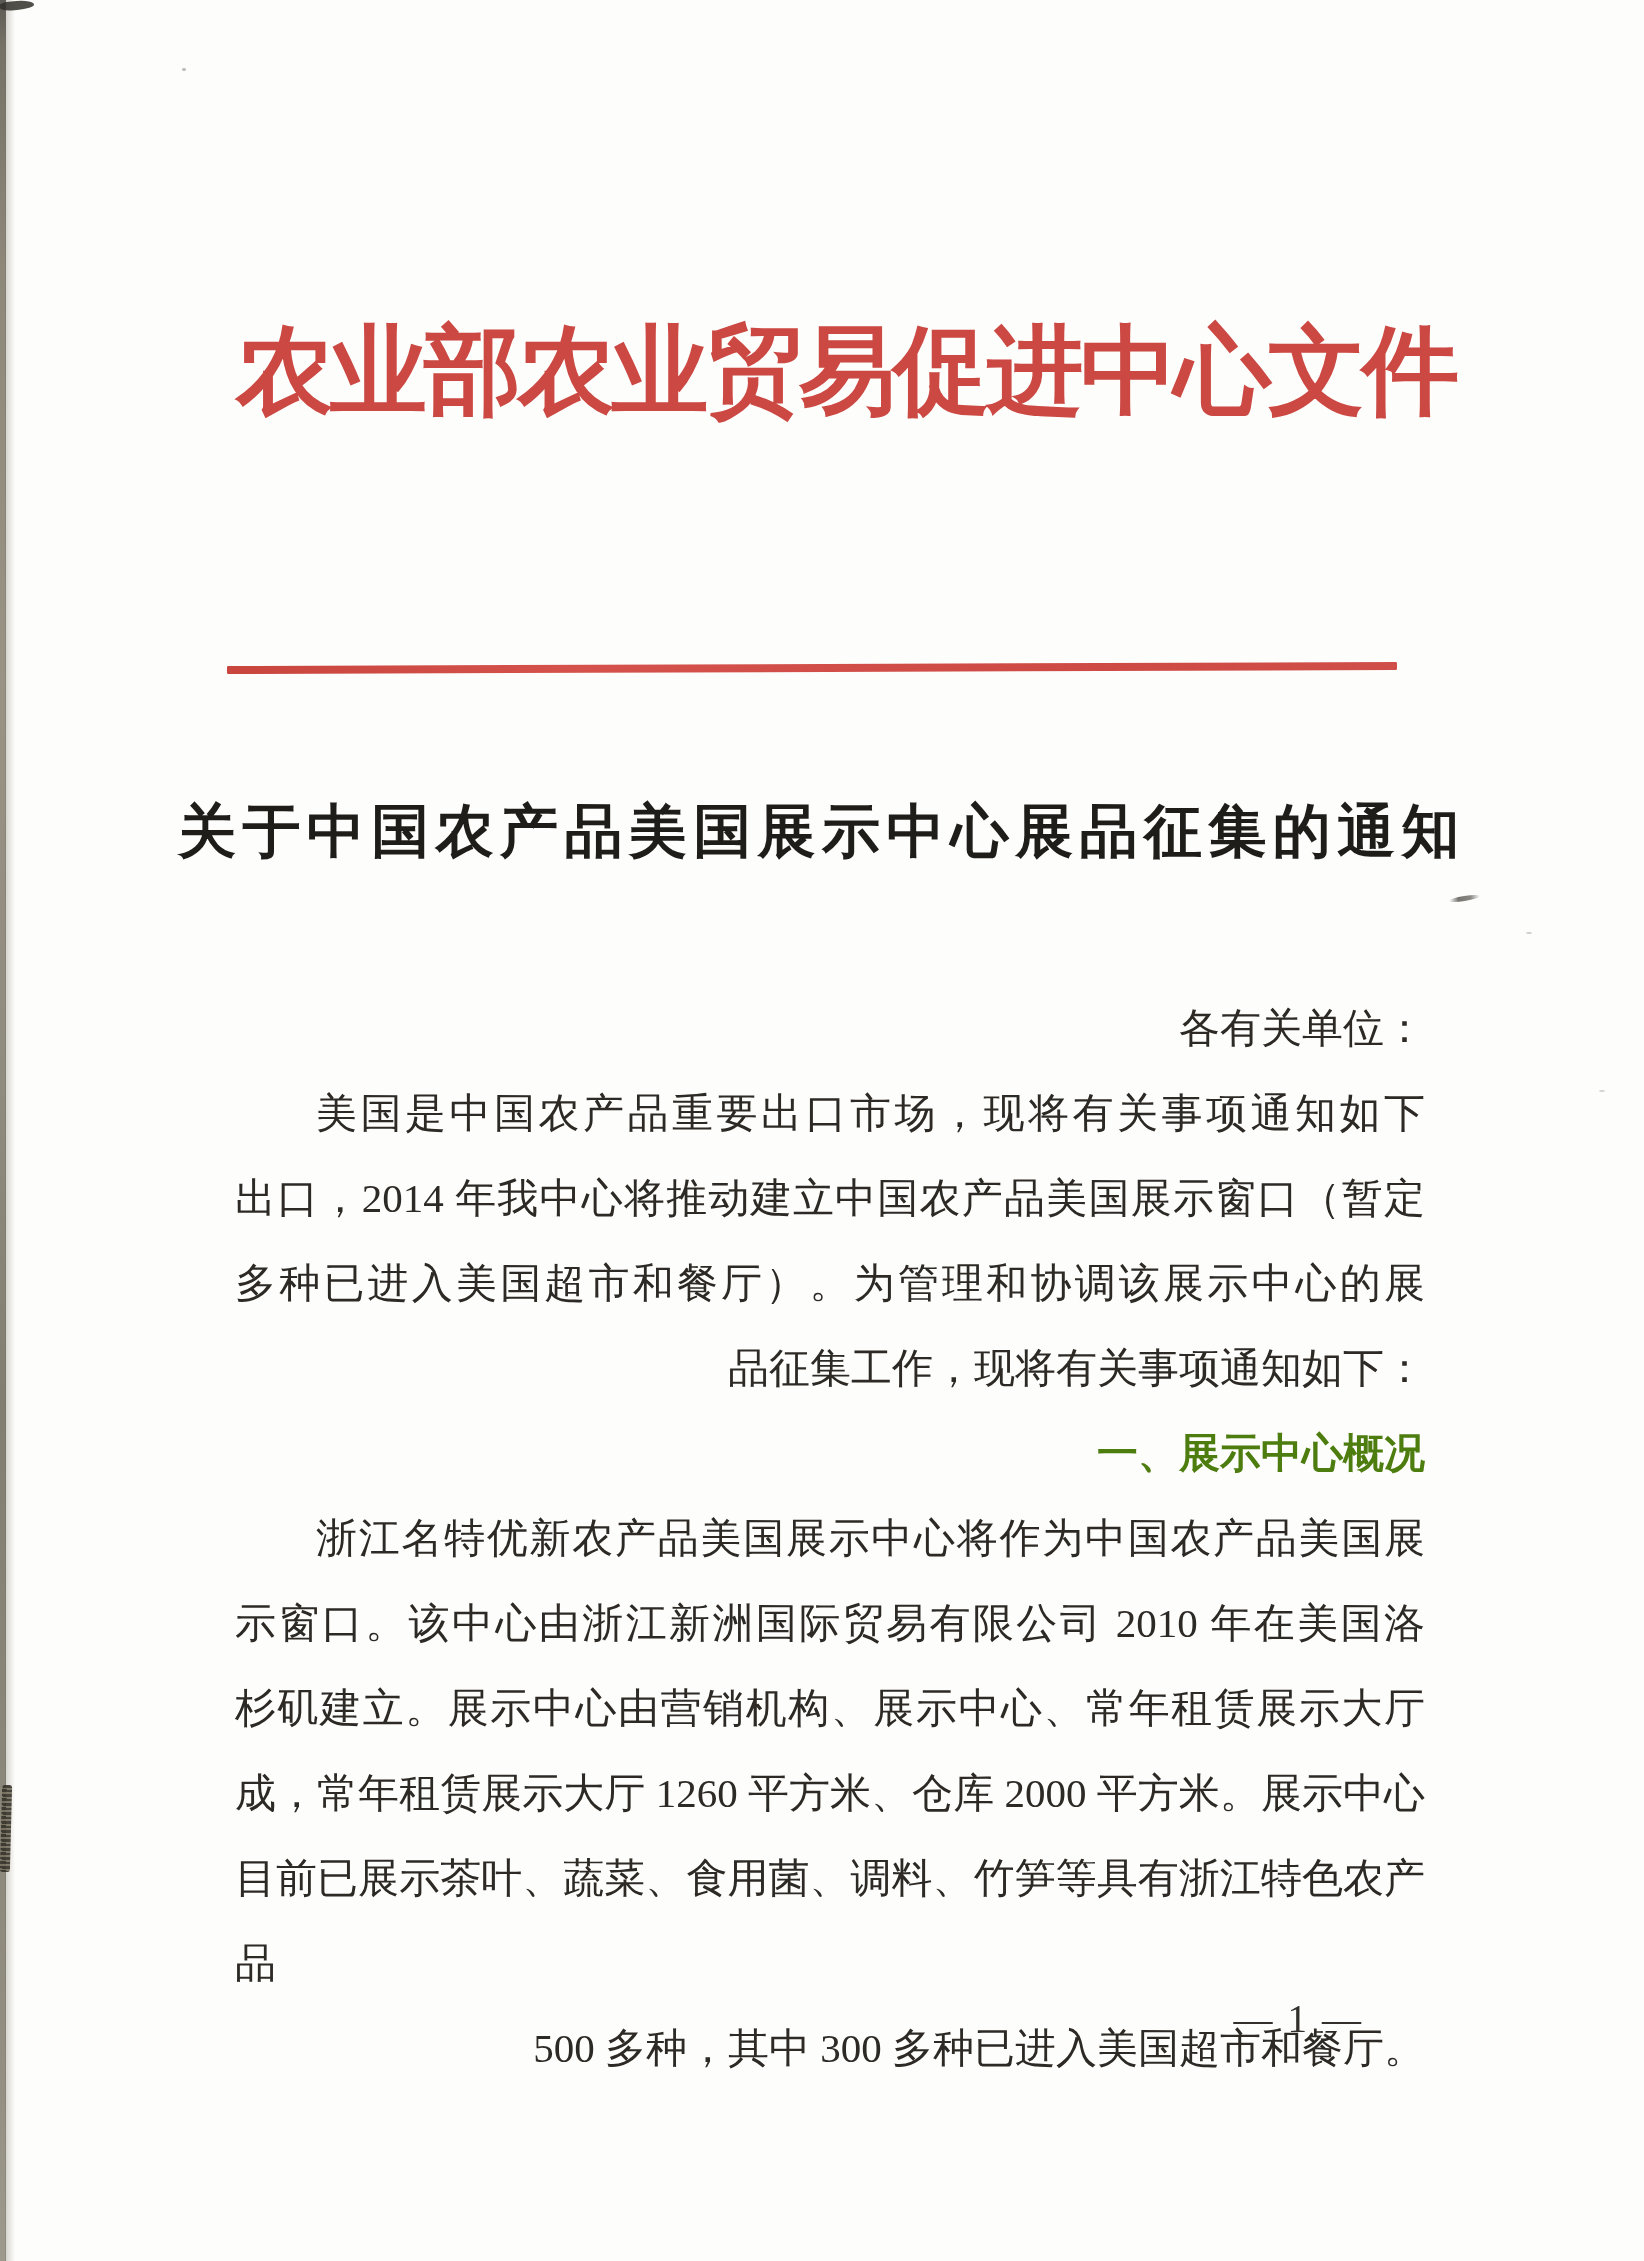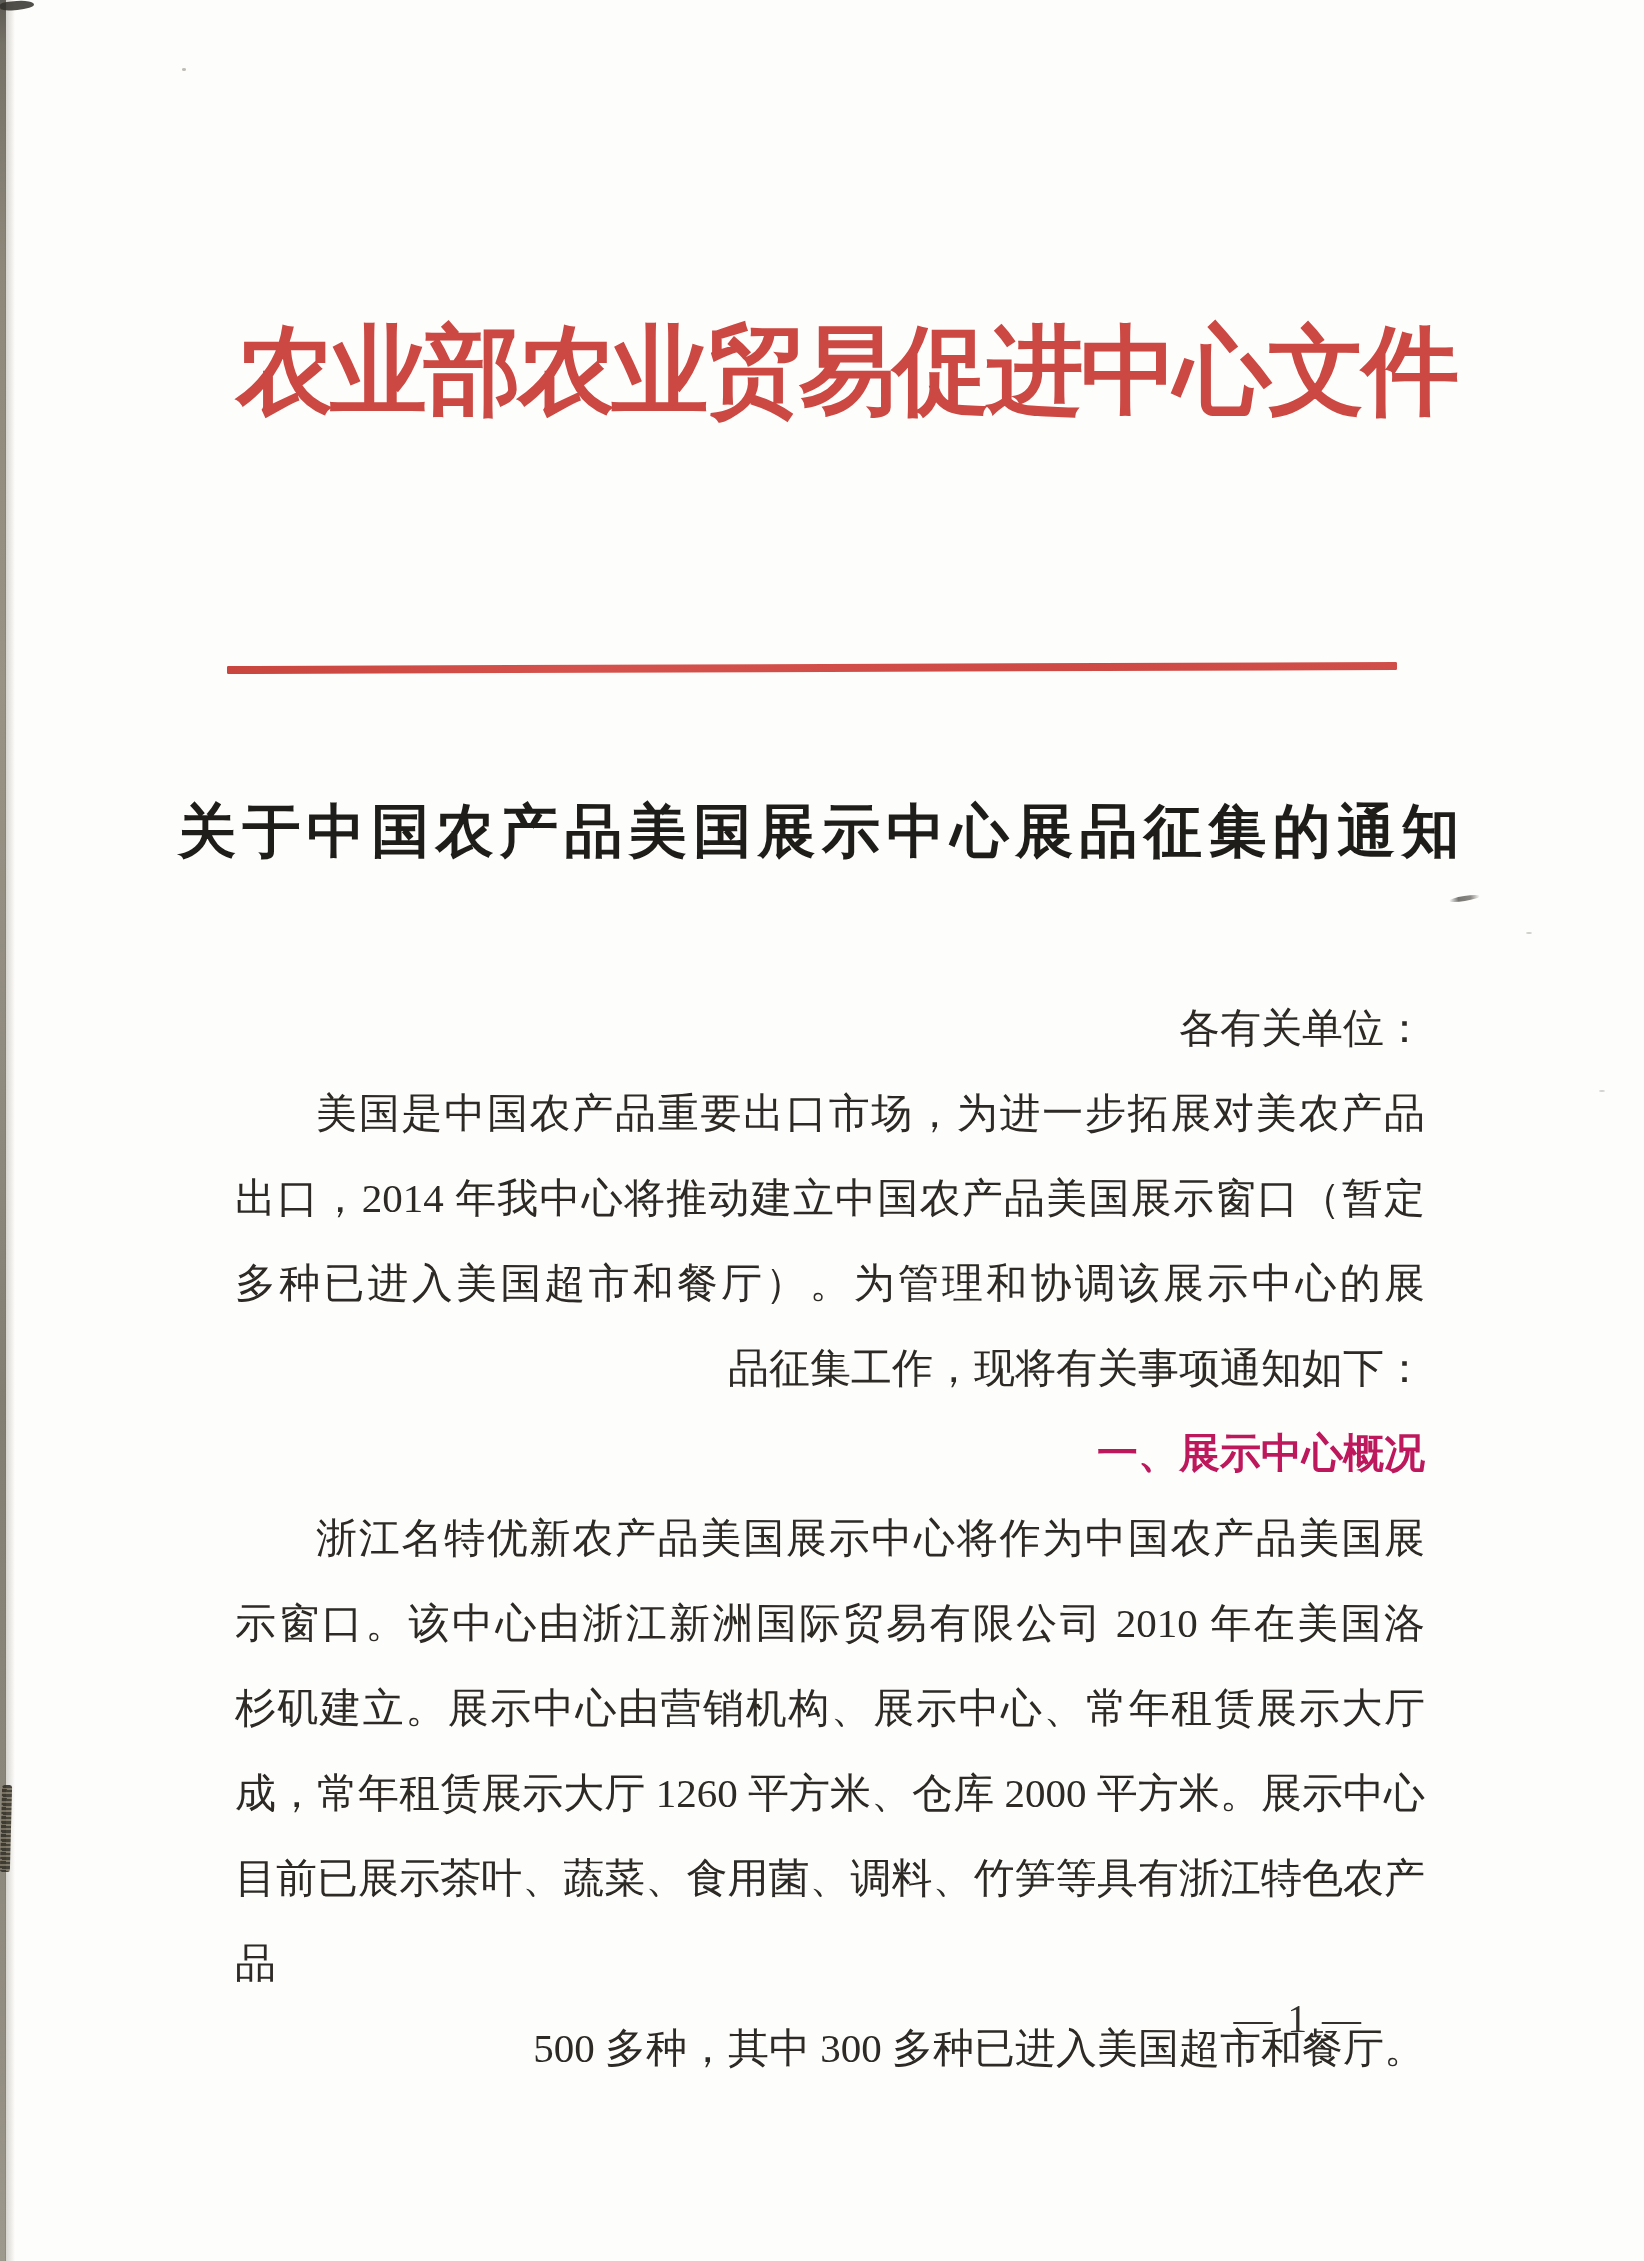--- a/index.html
+++ b/index.html
@@ -127,21 +127,21 @@
     color: var(--ink);
   }
   .line { text-align: right; white-space: nowrap; }
   .line.fill {
     white-space: normal;
     text-align: justify;
     text-align-last: justify;
     -moz-text-align-last: justify;
   }
   .line.indent { text-indent: 81px; }
-  .line.bold { font-weight: bold; color: #be185d; }
+  .line.bold { font-weight: bold; color: #4d7c0f; }
 
   
   .page-number {
     position: absolute;
     top: 1998px;
     left: 1221px;
     width: 155px;
     text-align: center;
     font-size: 39px;
     line-height: 41px;
@@ -166,21 +166,21 @@
 
   <div class="banner-title">农业部农业贸易促进中心文件</div>
 
 
   <div class="red-line"></div>
 
   <div class="doc-title">关于中国农产品美国展示中心展品征集的通知</div>
 
   <div class="body-block">
     <div class="line">各有关单位：</div>
-    <div class="line indent fill">美国是中国农产品重要出口市场，为进一步拓展对美农产品</div>
+    <div class="line indent fill">美国是中国农产品重要出口市场，现将有关事项通知如下</div>
     <div class="line fill">出口，2014 年我中心将推动建立中国农产品美国展示窗口（暂定</div>
     <div class="line fill">多种已进入美国超市和餐厅）。为管理和协调该展示中心的展</div>
     <div class="line">品征集工作，现将有关事项通知如下：</div>
     <div class="line indent bold">一、展示中心概况</div>
     <div class="line indent fill">浙江名特优新农产品美国展示中心将作为中国农产品美国展</div>
     <div class="line fill">示窗口。该中心由浙江新洲国际贸易有限公司 2010 年在美国洛</div>
     <div class="line fill">杉矶建立。展示中心由营销机构、展示中心、常年租赁展示大厅</div>
     <div class="line fill">成，常年租赁展示大厅 1260 平方米、仓库 2000 平方米。展示中心</div>
     <div class="line fill">目前已展示茶叶、蔬菜、食用菌、调料、竹笋等具有浙江特色农产品</div>
     <div class="line">500 多种，其中 300 多种已进入美国超市和餐厅。</div>

